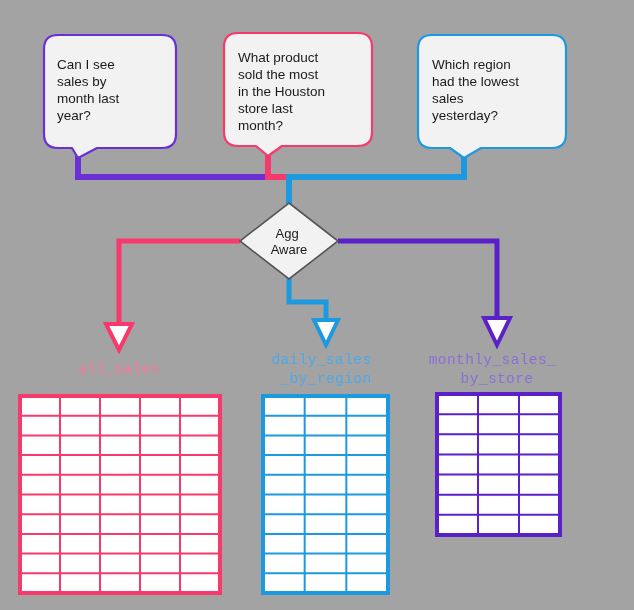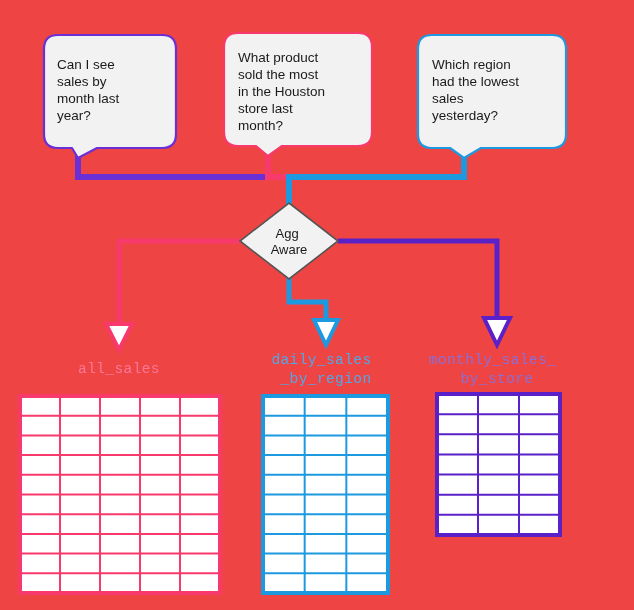--- a/index.html
+++ b/index.html
@@ -10,21 +10,21 @@
   body {
     width: 634px;
     height: 610px;
     font-family: "Liberation Sans", sans-serif;
     overflow: hidden;
   }
   #diagram-root {
     position: relative;
     width: 634px;
     height: 610px;
-    background: #ef4444;
+    background: #a3a3a3;
   }
   svg#canvas {
     position: absolute;
     top: 0;
     left: 0;
     width: 634px;
     height: 610px;
     display: block;
   }
   .bubble-text {

